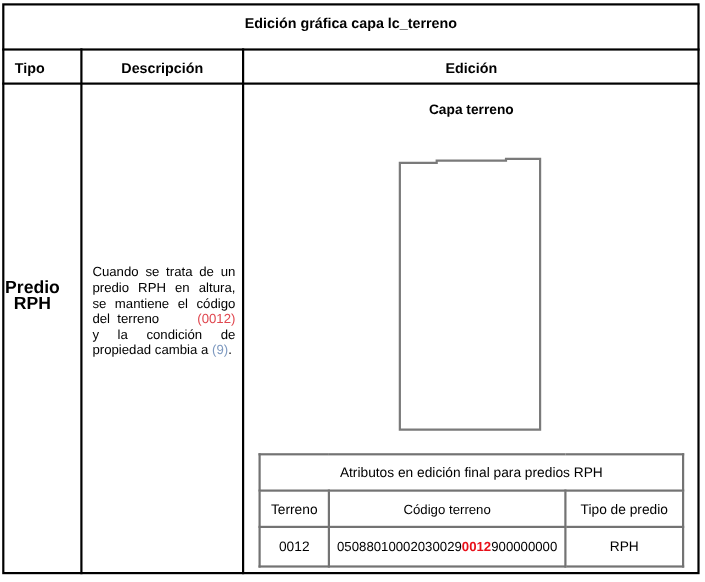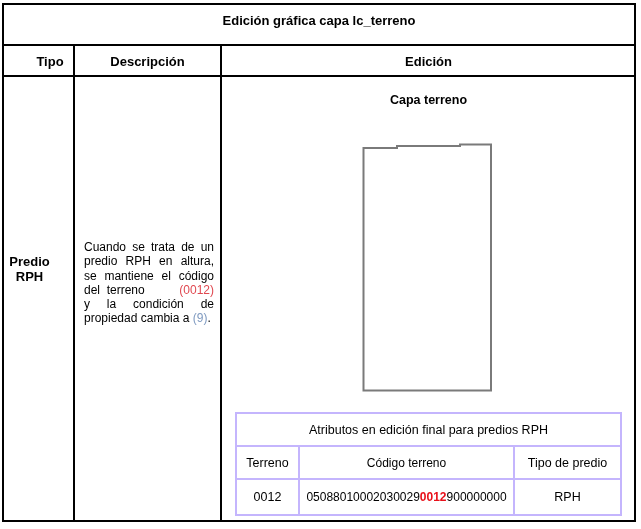--- a/index.html
+++ b/index.html
@@ -18,47 +18,47 @@
   .hline{position:absolute;height:2px;background:#000;}
   .vline{position:absolute;width:2px;background:#000;}
   .title-row{
     position:absolute;left:2px;top:13px;width:634px;
     text-align:center;font-weight:bold;font-size:13px;line-height:15px;
   }
   .hdr{
     position:absolute;top:54px;
     font-weight:bold;font-size:13px;line-height:15px;text-align:center;
   }
-  .hdr-tipo{left:2px;width:50px;padding-left:23px;}
+  .hdr-tipo{left:2px;width:50px;}
   .hdr-desc{left:74px;width:147px;}
   .hdr-ed{left:221px;width:415px;}
   .predio{
     position:absolute;left:2px;top:255px;width:55px;
-    text-align:center;font-weight:bold;font-size:13px;line-height:14.5px;
+    text-align:center;font-weight:bold;font-size:16px;line-height:14.5px;
   }
   .descripcion{
     position:absolute;left:84px;top:240px;width:130px;
     font-size:12px;line-height:14.3px;text-align:justify;
   }
   .capa-caption{
     position:absolute;left:221px;top:93px;width:415px;
     text-align:center;font-weight:bold;font-size:12.5px;line-height:15px;
   }
   .parcel-svg{position:absolute;left:360px;top:141px;width:135px;height:254px;}
   .parcel-num{
     position:absolute;left:363px;top:260px;width:129px;
     text-align:center;font-size:12px;line-height:14px;
   }
   table.attr{
     position:absolute;left:235px;top:412px;
     border-collapse:collapse;table-layout:fixed;
     font-size:12.5px;
   }
   table.attr td{
-    border:2px solid #c4b5fd;text-align:center;vertical-align:middle;
+    border:2px solid #737373;text-align:center;vertical-align:middle;
     padding:0;overflow:hidden;white-space:nowrap;
   }
   td.c-terreno{width:61px;}
   td.c-codigo{width:213px;font-size:12px;letter-spacing:0px;}
   td.c-tipo{width:105px;}
   tr.r-title td{height:31px;}
   tr.r-head td{height:31px;border-radius:13px;}
   tr.r-data td{height:34px;}
   .seg-red{color:var(--c-red,#e04850);margin-left:28px;}
   .seg-blue{color:var(--c-blue,#7f9ac0);}

